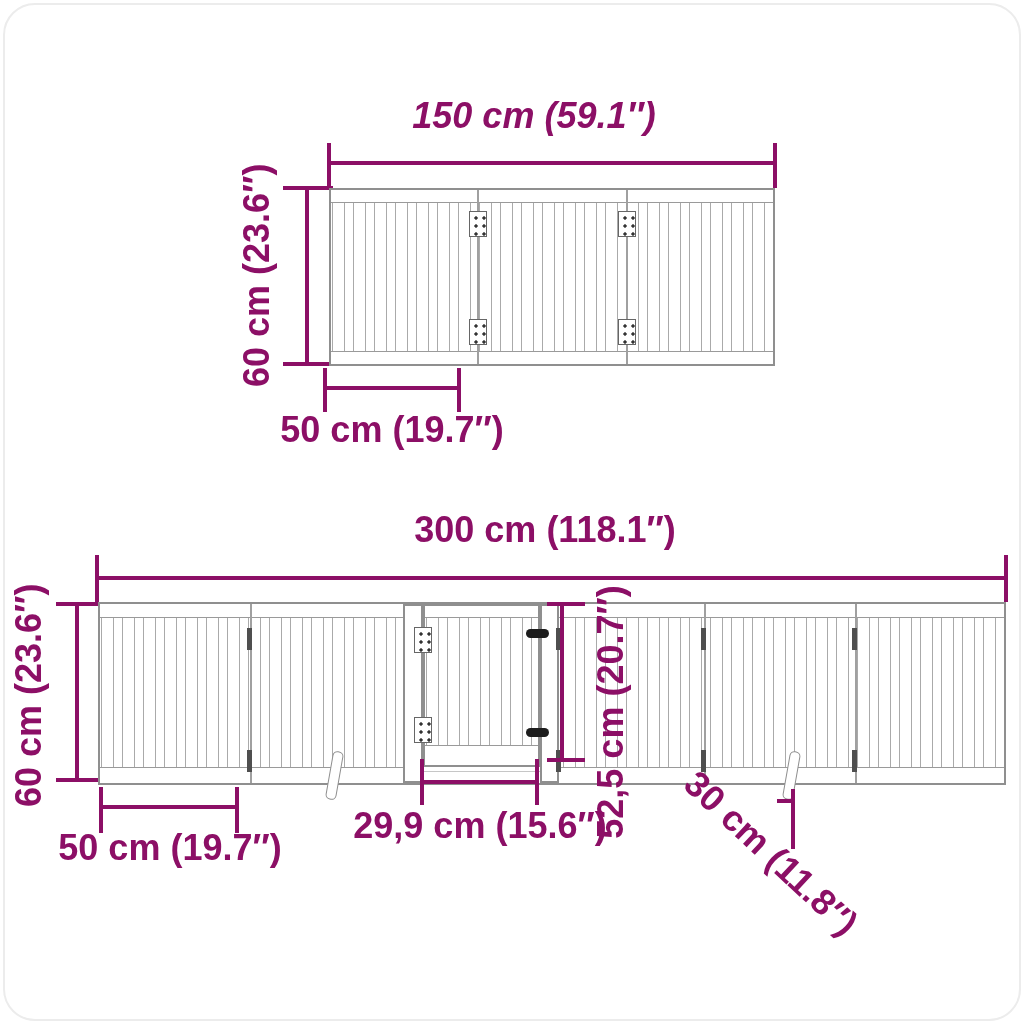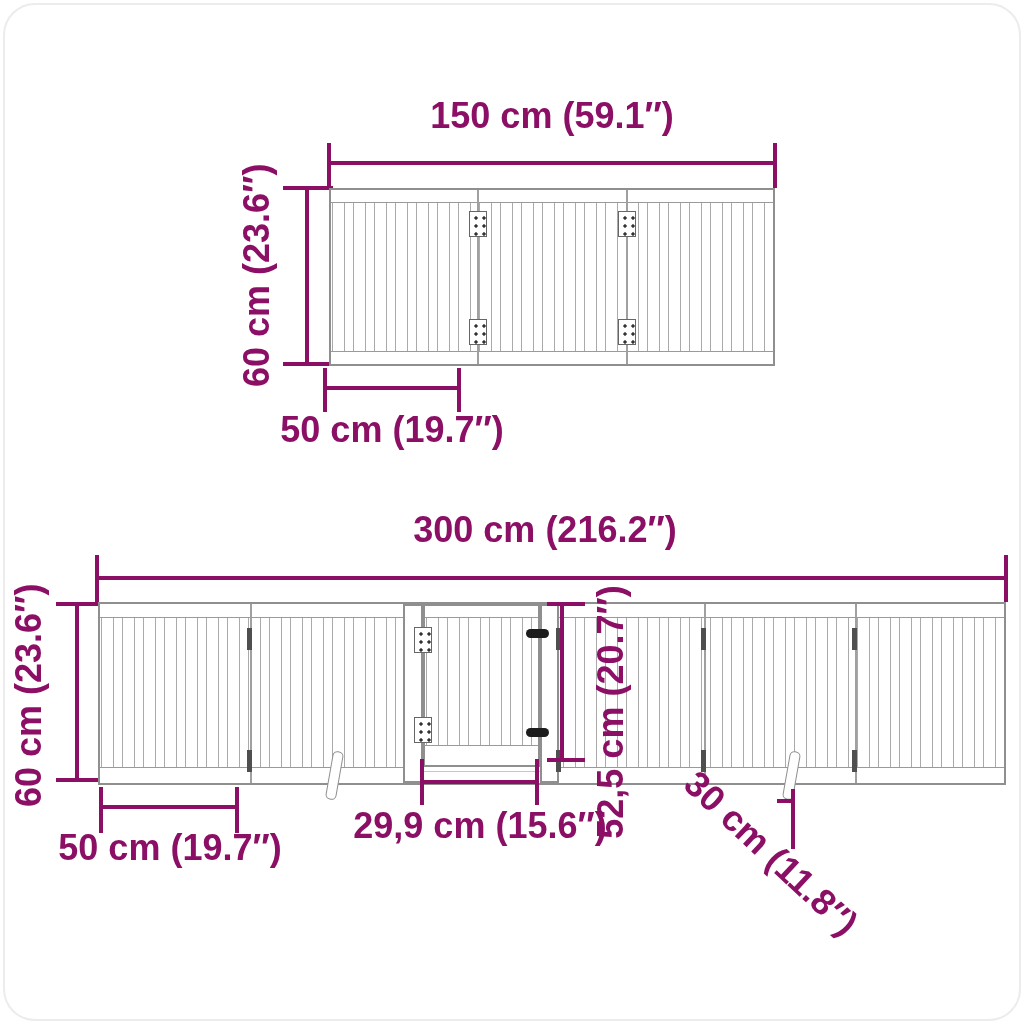--- a/index.html
+++ b/index.html
@@ -41,21 +41,21 @@
     border-radius:5px;transform:rotate(10deg);box-sizing:border-box;
   }
   .overlay{position:absolute;top:0;bottom:0;background:#fff;}
   .thin-line{position:absolute;height:1px;background:#c6c6c6;}
 </style>
 </head>
 <body style="--accent: #8C0F66; --line: #9a9a9a;">
 
 <div class="page-frame"></div>
 
-<div class="dim-label" style="left:352px;top:96px;width:400px;">150 cm (59.1″)</div>
+<div class="dim-label" style="left:334px;top:96px;width:400px;font-style:italic;">150 cm (59.1″)</div>
 
 <div class="dim" style="left:329px;top:161px;width:446px;height:4px;"></div>
 <div class="dim" style="left:327px;top:143px;width:4px;height:45px;"></div>
 <div class="dim" style="left:773px;top:143px;width:4px;height:45px;"></div>
 
 <div class="dim-label rot" style="left:147px;top:257px;width:220px;height:40px;">60 cm (23.6″)</div>
 <div class="dim" style="left:305px;top:188px;width:4px;height:178px;"></div>
 <div class="dim" style="left:283px;top:186px;width:50px;height:4px;"></div>
 <div class="dim" style="left:283px;top:362px;width:50px;height:4px;"></div>
 
@@ -69,21 +69,21 @@
   <div class="hinge" style="left:138px;top:129px;"></div>
   <div class="hinge" style="left:287px;top:21px;"></div>
   <div class="hinge" style="left:287px;top:129px;"></div>
 </div>
 
 <div class="dim" style="left:323px;top:368px;width:4px;height:44px;"></div>
 <div class="dim" style="left:457px;top:368px;width:4px;height:44px;"></div>
 <div class="dim" style="left:323px;top:386px;width:138px;height:4px;"></div>
 <div class="dim-label" style="left:242px;top:410px;width:300px;">50 cm (19.7″)</div>
 
-<div class="dim-label" style="left:345px;top:510px;width:400px;">300 cm (216.2″)</div>
+<div class="dim-label" style="left:345px;top:510px;width:400px;">300 cm (118.1″)</div>
 
 <div class="dim" style="left:95px;top:576px;width:913px;height:4px;"></div>
 <div class="dim" style="left:95px;top:555px;width:4px;height:47px;"></div>
 <div class="dim" style="left:1004px;top:555px;width:4px;height:47px;"></div>
 
 <div class="dim-label rot" style="left:-81px;top:677px;width:220px;height:40px;">60 cm (23.6″)</div>
 <div class="dim" style="left:75px;top:604px;width:4px;height:176px;"></div>
 <div class="dim" style="left:56px;top:602px;width:44px;height:4px;"></div>
 <div class="dim" style="left:56px;top:778px;width:44px;height:4px;"></div>
 

